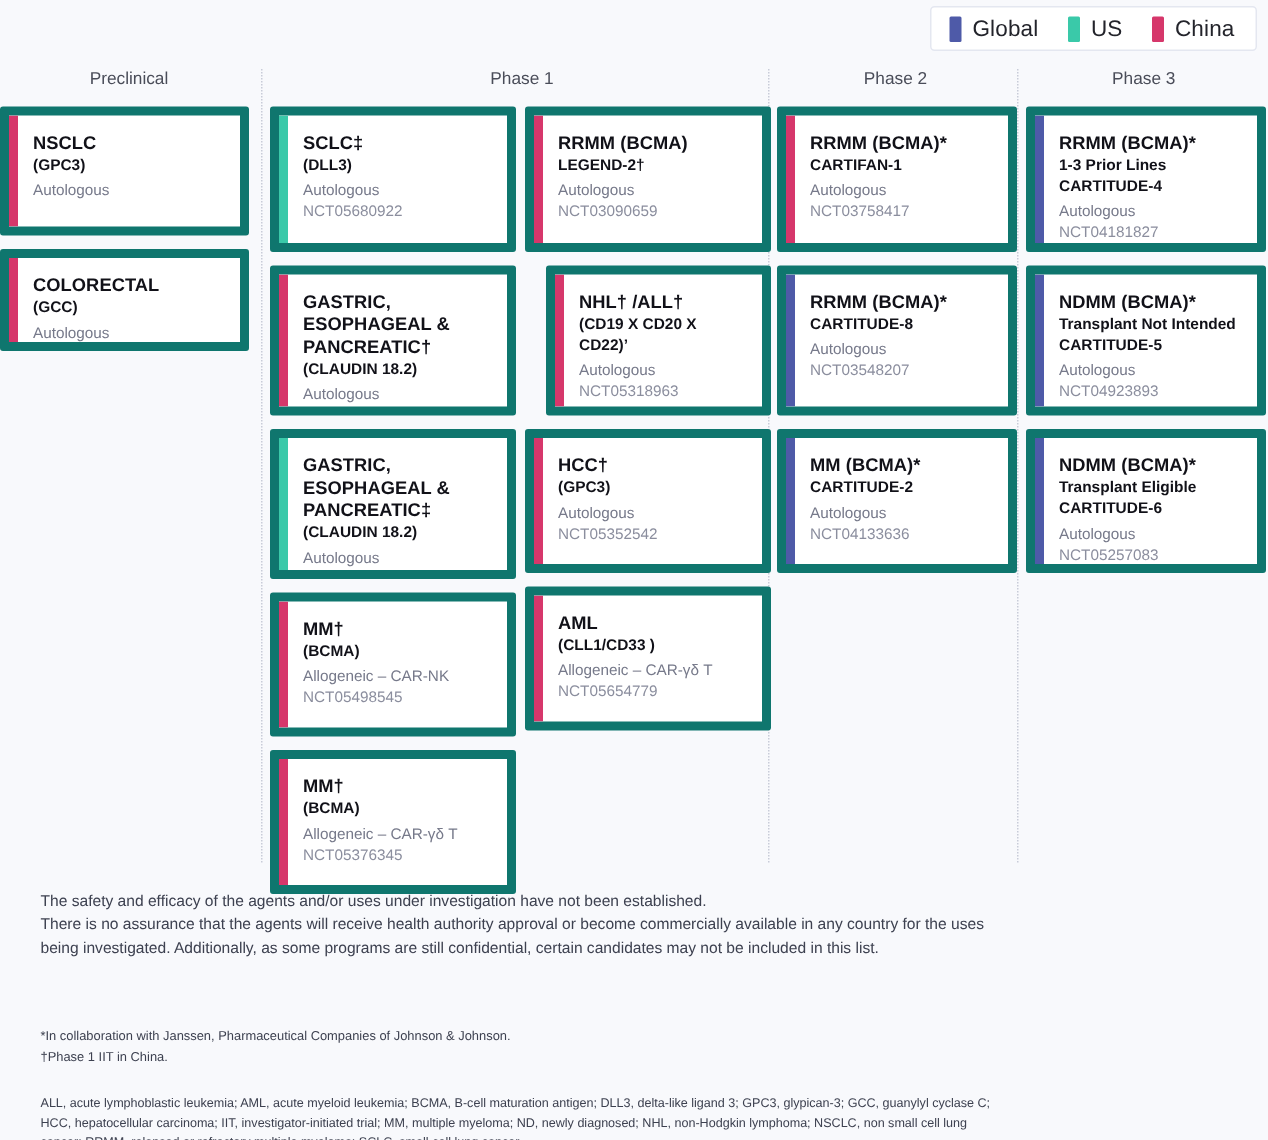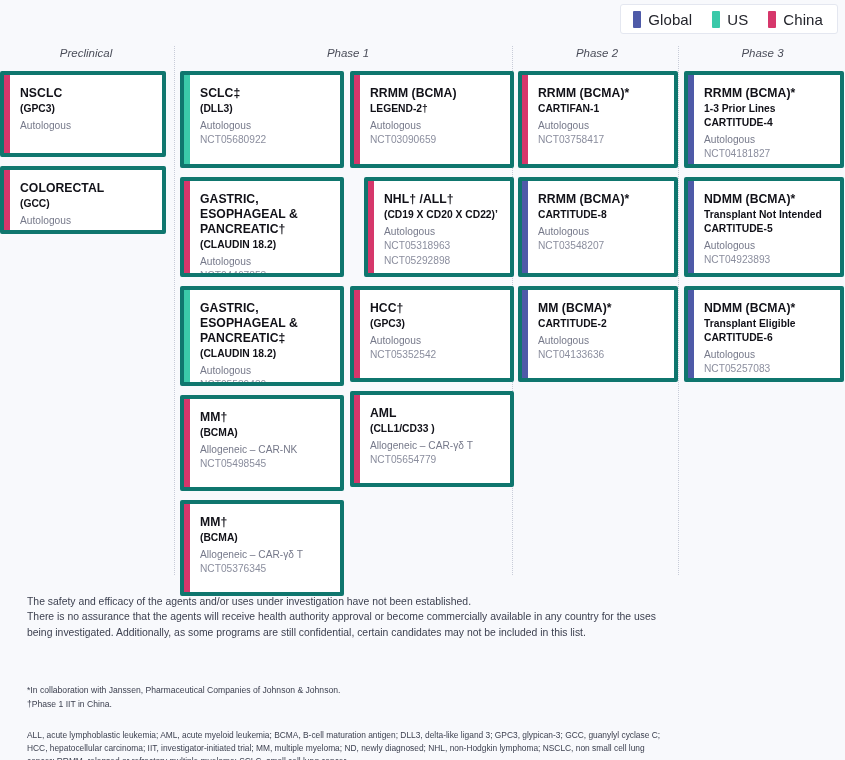--- a/index.html
+++ b/index.html
@@ -20,41 +20,41 @@
     border: 1px solid #e4e7f0;
     border-radius: 3px;
     padding: 6px 14px 6px 12px;
     height: 30px;
   }
   .legend-item { display: flex; align-items: center; gap: 7px; }
   .legend-swatch { width: 8px; height: 17px; border-radius: 1px; display: block; }
   .legend-label { font-size: 15px; color: #23242b; letter-spacing: .1px; }
 
   
-  .headers { position: absolute; top: 47px; left: 0; width: 845px; height: 24px; font-style: italic; }
+  .headers { position: absolute; top: 47px; left: 0; width: 845px; height: 24px; }
   .col-head {
     position: absolute; top: 0;
     text-align: center;
     font-size: 11.5px; color: #4a4d59;
   }
 
   
   .divider {
     position: absolute; top: 46px;
     width: 1px; height: 529px;
     border-left: 1px dotted #c8ccd8;
   }
 
   
   .board { position: absolute; top: 71px; left: 0; width: 845px; }
   .col { position: absolute; top: 0; }
   .card {
     position: relative;
     background: #ffffff;
-    border: 4px solid #0f766e;
+    border: 6px solid #0f766e;
     border-radius: 2px;
     margin-bottom: 9px;
     padding: 11px 10px 10px 16px;
     overflow: hidden;
   }
   .stripe {
     position: absolute; left: 0; top: 0; bottom: 0;
     width: 6px;
   }
   .c-title {

